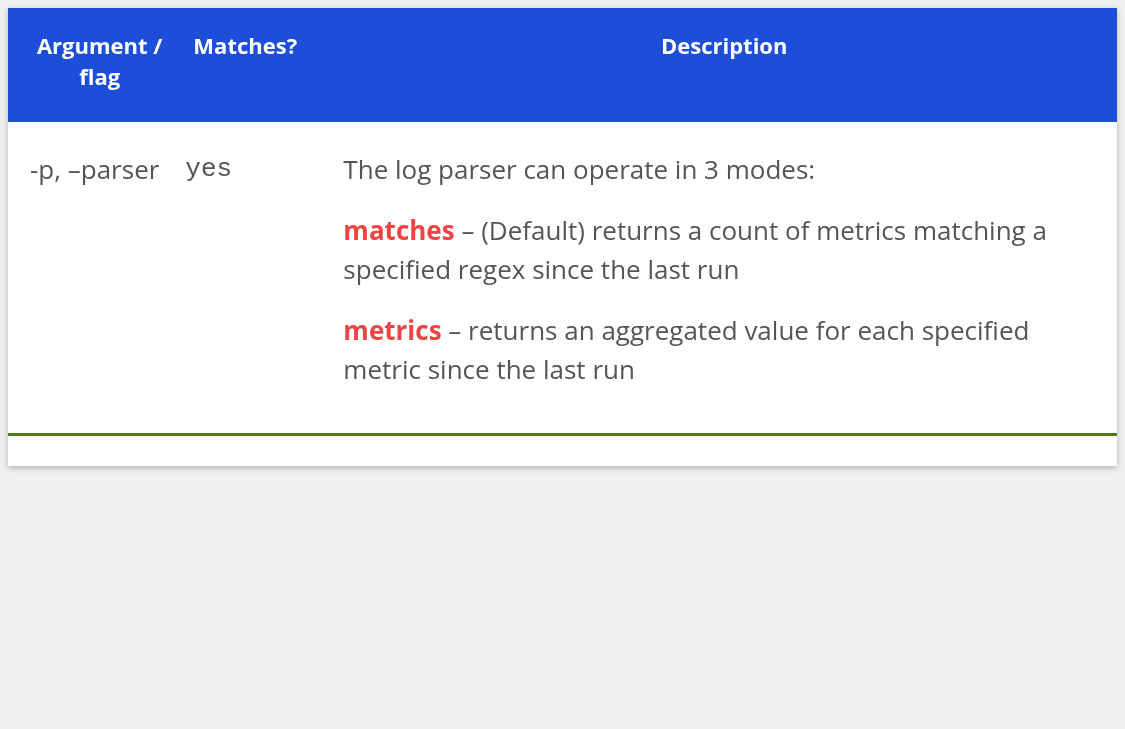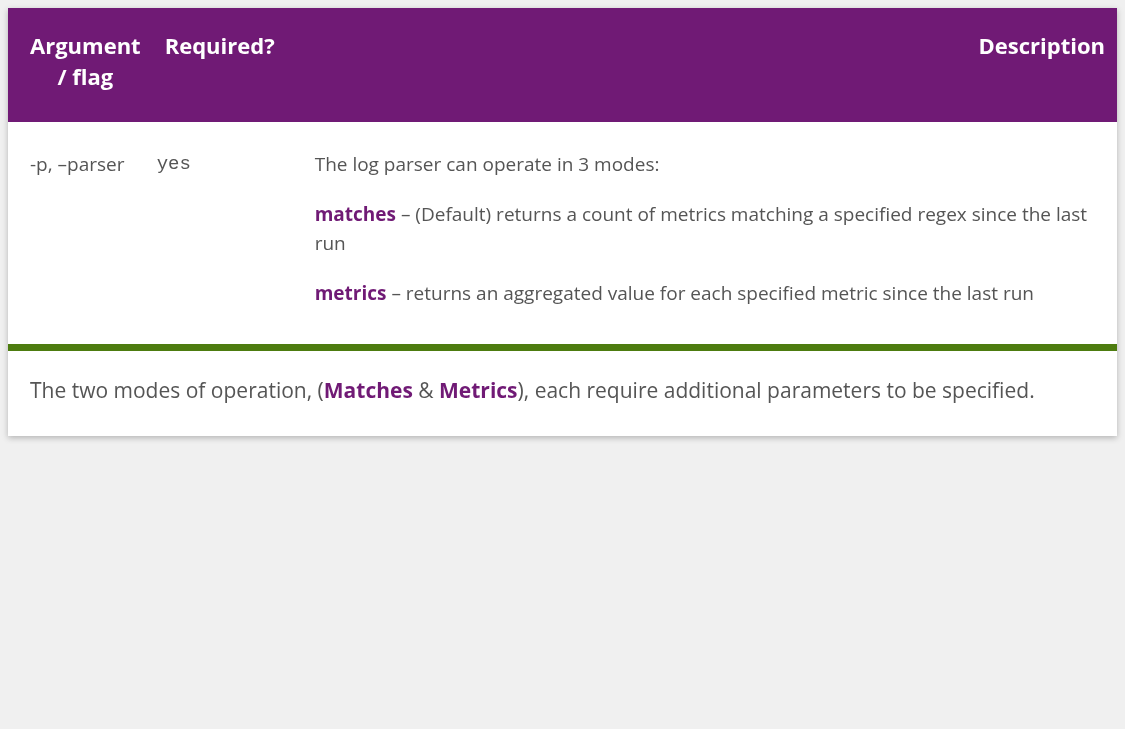--- a/index.html
+++ b/index.html
@@ -16,100 +16,97 @@
     .card {
       background: #ffffff;
       box-shadow: 0 2px 6px rgba(0,0,0,0.25);
       padding: 0 0 30px 0;
     }
     table {
       width: 100%;
       border-collapse: collapse;
     }
     thead tr {
-      background: #701a75;
+      background: #1d4ed8;
       padding-left: 8px;
     }
     thead th {
       color: #ffffff;
       font-weight: 700;
       font-size: 22px;
       padding: 22px 12px 30px 12px;
       text-align: center;
       vertical-align: top;
       line-height: 1.4;
     }
     thead th:first-child {
       width: 140px;
       padding-left: 22px;
     }
     thead th:nth-child(2) {
       width: 150px;
       text-align: left;
     }
     thead th:nth-child(3) {
-      text-align: right;
+      text-align: center;
     }
     tbody td {
       padding: 28px 22px 28px 12px;
       vertical-align: top;
-      font-size: 19px;
+      font-size: 26px;
       color: #555555;
-      border-bottom: 7px solid #4d7c0f;
+      border-bottom: 3px solid #4d7c0f;
       line-height: 1.5;
     }
     tbody td:first-child {
       padding-left: 22px;
       white-space: nowrap;
     }
     tbody td:nth-child(2) {
       padding-left: 4px;
       font-family: Liberation Mono, monospace;
     }
     .desc-para {
       margin-bottom: 22px;
     }
     .desc-para:last-child {
-      margin-bottom: 8px;
+      margin-bottom: 16px;
     }
     .footer-text {
       padding: 24px 22px 0 22px;
       font-size: 21px;
       color: #555555;
       line-height: 1.5;
     }
     strong {
       font-weight: 700;
-      color: #701a75;
+      color: #ef4444;
     }
   </style>
 </head>
 <body>
 
 <div class="card">
   <table>
     <thead>
       <tr>
         <th>Argument / flag</th>
-        <th>Required?</th>
+        <th>Matches?</th>
         <th>Description</th>
       </tr>
     </thead>
     <tbody>
       <tr>
         <td>-p, –parser</td>
         <td>yes</td>
         <td>
           <div class="desc-para">The log parser can operate in 3 modes:</div>
           <div class="desc-para">
             <strong>matches</strong><span> – (Default) returns a count of metrics matching a specified regex since the last run</span>
           </div>
           <div class="desc-para">
             <strong>metrics</strong><span> – returns an aggregated value for each specified metric since the last run</span>
           </div>
         </td>
       </tr>
     </tbody>
   </table>
-  <div class="footer-text">
-    <span>The two modes of operation, (</span><strong>Matches</strong><span> &amp; </span><strong>Metrics</strong><span>), each require additional parameters to be specified.</span>
-  </div>
 </div>
 
 </body></html>

